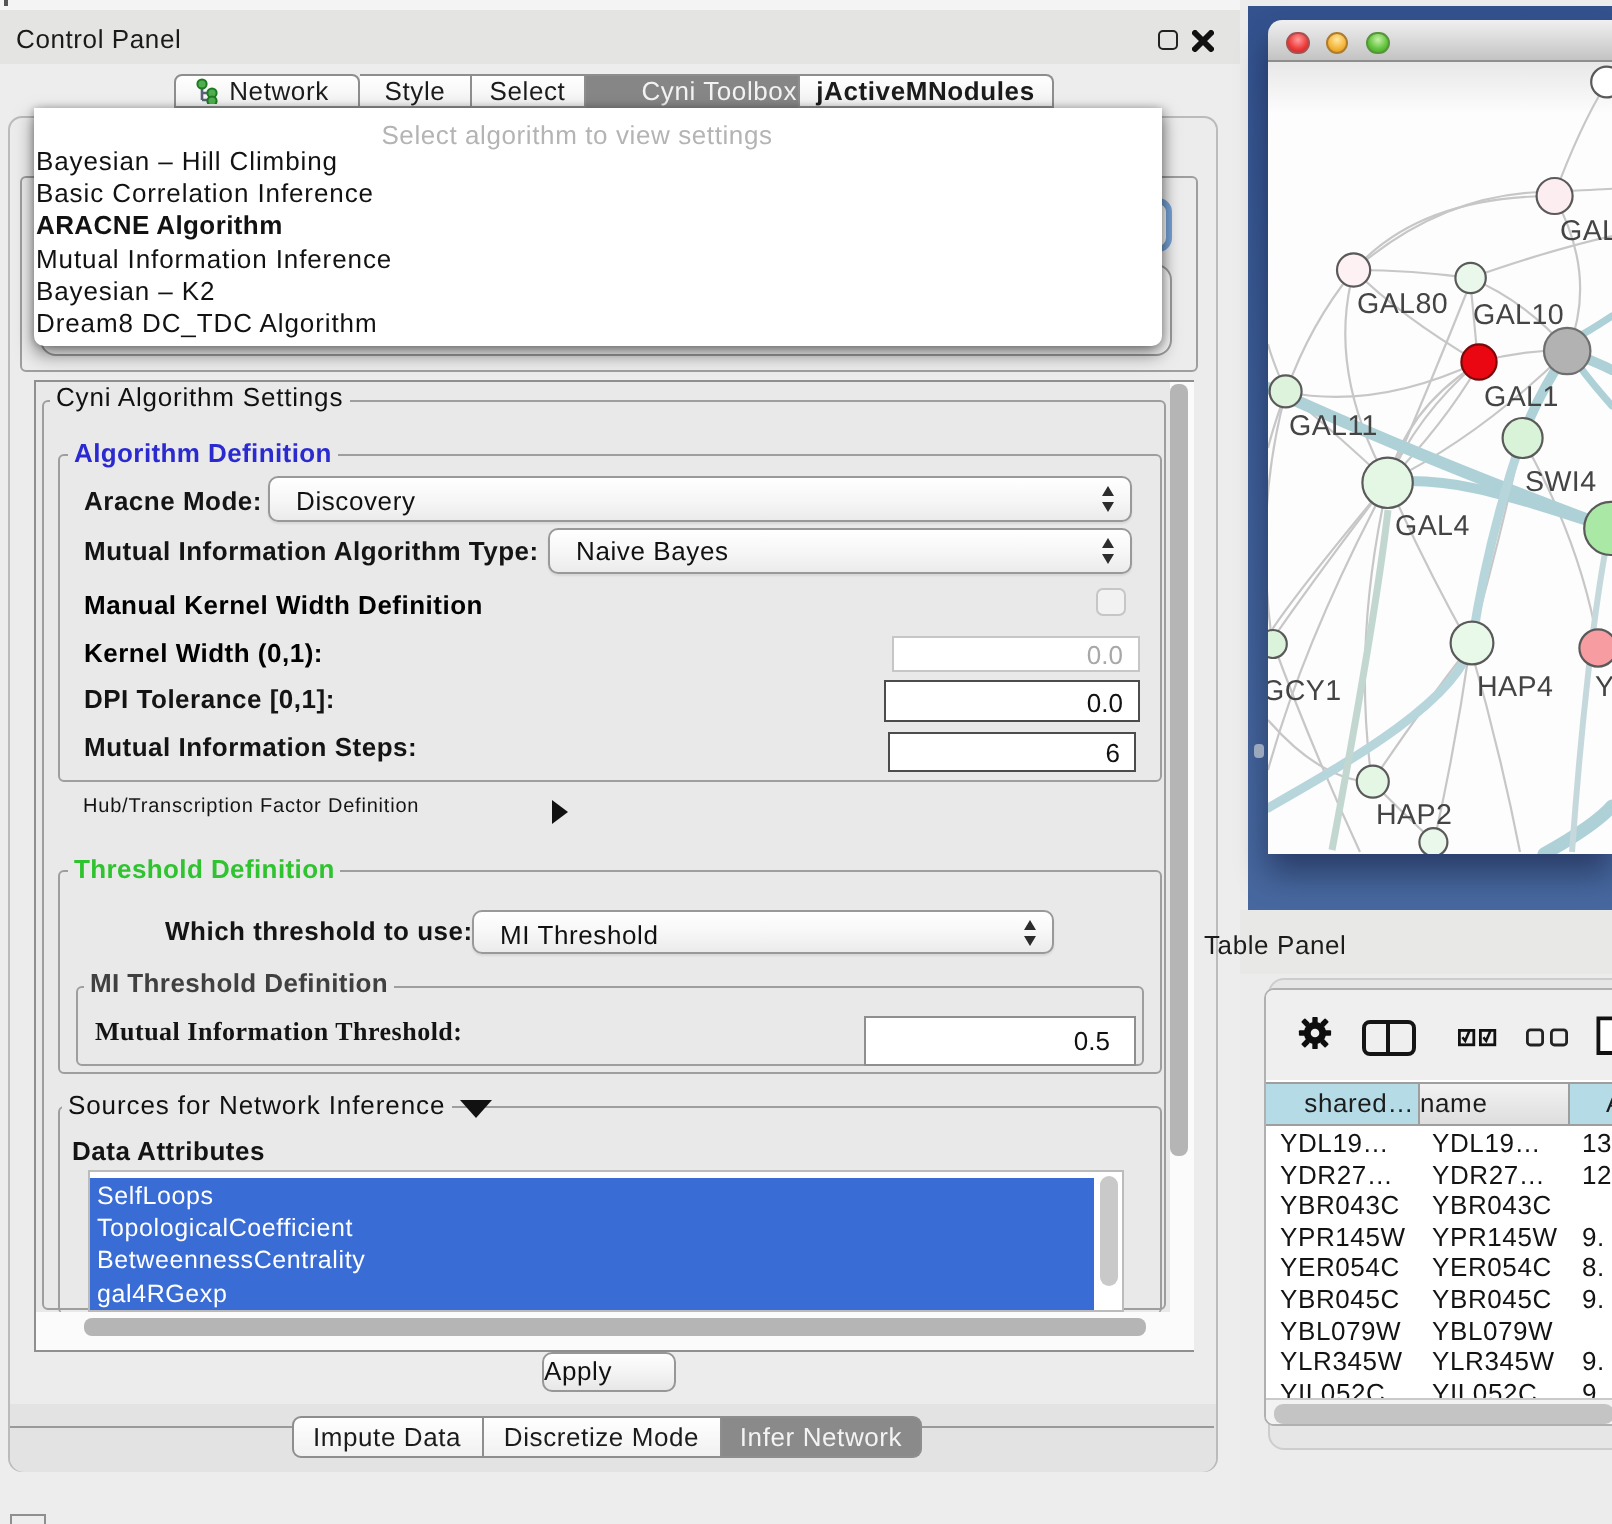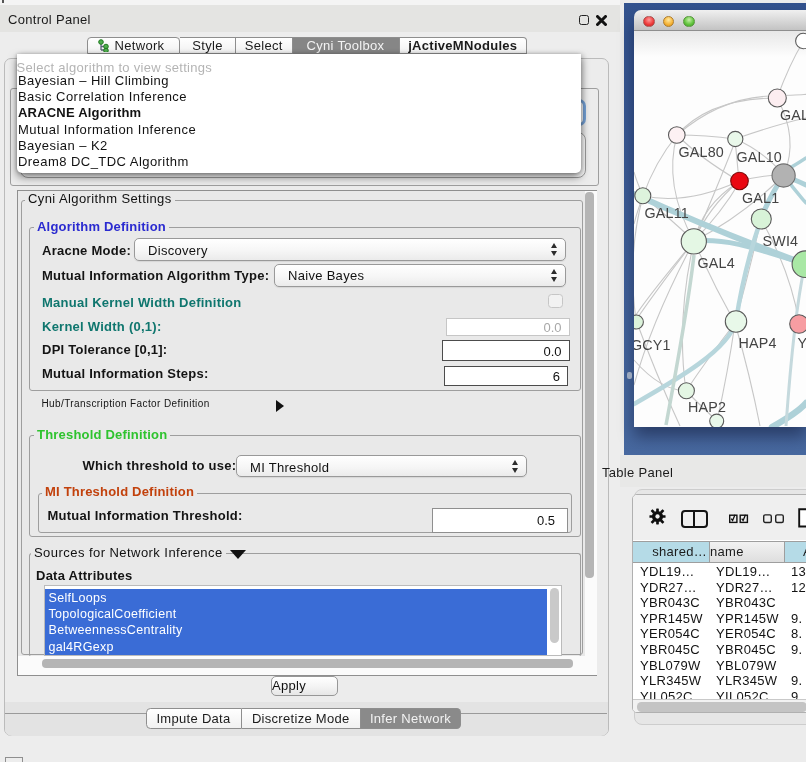--- a/index.html
+++ b/index.html
@@ -1,20 +1,20 @@
 <!DOCTYPE html>
 <html><head><meta charset="utf-8">
 <style>
 html,body{margin:0;padding:0;}
 body{width:806px;height:762px;overflow:hidden;position:relative;background:#ececec;
  font-family:"Liberation Sans",sans-serif;-webkit-font-smoothing:antialiased;}
 .ab{position:absolute;}
 .lbl{position:absolute;font-size:13px;font-weight:bold;color:#141414;white-space:nowrap;letter-spacing:0.25px;}
 .rlbl{position:absolute;font-size:10px;color:#141414;white-space:nowrap;letter-spacing:0.4px;}
-.glbl{color:#0f766e;}
+.glbl{color:#000000;}
 .combo{position:absolute;border:1px solid #999;border-radius:5px;
  background:linear-gradient(#ffffff,#f6f6f6 55%,#ebebeb);box-sizing:border-box;
  font-size:13px;color:#111;letter-spacing:0.3px;box-shadow:0 1px 1px rgba(0,0,0,0.08);}
 .combo .tx{position:absolute;left:13px;top:3.5px;}
 .arrows{position:absolute;right:7px;top:50%;width:7px;height:13px;margin-top:-6.5px;}
 .arrows:before{content:"";position:absolute;left:0;top:0;border-left:3.5px solid transparent;
  border-right:3.5px solid transparent;border-bottom:5px solid #2c2c2c;}
 .arrows:after{content:"";position:absolute;left:0;bottom:0;border-left:3.5px solid transparent;
  border-right:3.5px solid transparent;border-top:5px solid #2c2c2c;}
 .fld{position:absolute;background:#fff;box-sizing:border-box;font-size:13px;color:#111;
@@ -46,21 +46,21 @@
 
 <div class="tab" style="left:87px;top:37px;width:93px;height:16.5px;border-radius:4px 4px 0 0;line-height:15px;padding-left:12px;">Network</div>
 <svg class="ab" style="left:96px;top:39px;" width="13" height="13" viewBox="0 0 13 13">
  <path d="M5 4 L5 11 M5 7.5 L9.5 7.5 M5 11 L9.5 11" stroke="#5a6277" stroke-width="1.3" fill="none"></path>
  <circle cx="5" cy="3" r="2.3" fill="#4fae4f" stroke="#1f7a1f" stroke-width="1"></circle>
  <circle cx="10" cy="7.5" r="2.3" fill="#4fae4f" stroke="#1f7a1f" stroke-width="1"></circle>
  <circle cx="10" cy="11.5" r="2.3" fill="#4fae4f" stroke="#1f7a1f" stroke-width="1"></circle>
 </svg>
 <div class="tab" style="left:180px;top:37px;width:56px;height:16.5px;border-left:none;line-height:15px;">Style</div>
 <div class="tab" style="left:236px;top:37px;width:56.5px;height:16.5px;border-left:none;line-height:15px;">Select</div>
-<div class="tab" style="left:292.5px;top:37px;width:107px;height:21px;border-left:none;background:#868686;color:#f3f3f3;line-height:15px;">Cyni Toolbox</div>
+<div class="tab" style="left:292.5px;top:37px;width:107px;height:21px;border-left:none;background:#868686;color:#f3f3f3;line-height:15px;text-align:right;">Cyni Toolbox</div>
 <div class="tab" style="left:399.5px;top:37px;width:127.5px;height:16.5px;border-left:none;border-radius:0 4px 0 0;line-height:15px;font-weight:bold;">jActiveMNodules</div>
 
 <div class="fset" style="left:10px;top:88px;width:589px;height:98px;"></div>
 <div class="ab" style="left:564px;top:99px;width:22px;height:27px;border:3px solid #76a3d8;border-radius:7px;background:#fff;box-sizing:border-box;"></div>
 <div class="ab" style="left:20px;top:132px;width:566px;height:46px;border:1px solid #9e9e9e;border-radius:8px;background:#fdfdfd;box-sizing:border-box;"></div>
 
 <div class="ab" style="left:16.5px;top:189.5px;width:580.5px;height:486px;border:1px solid #8f8f8f;background:#e9e9e9;box-sizing:border-box;"></div>
 
 <div class="fset" style="left:21px;top:199.5px;width:562px;height:455px;"></div>
 <div class="ab" style="left:25px;top:191px;font-size:13px;color:#111;background:#e9e9e9;padding:0 3px;letter-spacing:0.4px;">Cyni Algorithm Settings</div>
@@ -90,41 +90,41 @@
 <div class="ab" style="left:275.5px;top:399.5px;width:0;height:0;border-top:6.5px solid transparent;border-bottom:6.5px solid transparent;border-left:8.5px solid #111;"></div>
 
 <div class="fset" style="left:28.5px;top:435px;width:552.5px;height:102px;"></div>
 <div class="flab" style="left:34px;top:426.5px;color:#2fc32f;">Threshold Definition</div>
 <div class="lbl" style="left:82.5px;top:457.5px;">Which threshold to use:</div>
 <div class="combo" style="left:236px;top:455px;width:291px;height:22px;">
     <span class="tx">MI Threshold</span>
     <span class="arrows"></span>
   </div>
 <div class="fset" style="left:37.5px;top:492.5px;width:534px;height:40px;"></div>
-<div class="flab" style="left:42px;top:483.5px;color:#c2410c;">MI Threshold Definition</div>
-<div class="lbl" style="left:47.5px;top:507.5px;">Mutual Information Threshold:</div>
+<div class="flab" style="left:42px;top:483.5px;color:#404040;">MI Threshold Definition</div>
+<div class="lbl" style="left:47.5px;top:507.5px;font-family:Liberation Serif, serif;">Mutual Information Threshold:</div>
 <div class="fld" style="left:431.5px;top:507.5px;width:136.5px;height:25px;border:1px solid #8f8f8f;padding:4.5px 12px 0 0;">0.5</div>
 
 <div class="fset" style="left:28.5px;top:552.5px;width:552.5px;height:104px;border-bottom:none;"></div>
 <div class="ab" style="left:31px;top:544.5px;font-size:13px;color:#111;background:#e9e9e9;padding:0 3px;letter-spacing:0.45px;">Sources for Network Inference</div>
 <div class="ab" style="left:230px;top:549.5px;width:0;height:0;border-left:8px solid transparent;border-right:8px solid transparent;border-top:9px solid #111;"></div>
 <div class="lbl" style="left:36px;top:567.5px;">Data Attributes</div>
 <div class="ab" style="left:44px;top:585px;width:518px;height:71px;background:#fff;border:1px solid #bbb;box-sizing:border-box;overflow:hidden;">
   <div style="position:absolute;left:0;top:3px;width:502px;height:68px;background:#3a6cd6;"></div>
   <div style="position:absolute;left:3.5px;top:4px;font-size:12.5px;color:#fff;line-height:16.2px;letter-spacing:0.3px;">SelfLoops<br>TopologicalCoefficient<br>BetweennessCentrality<br>gal4RGexp</div>
   <div style="position:absolute;left:505px;top:2px;width:9px;height:55px;background:#c9c9c9;border-radius:4.5px;"></div>
 </div>
 
 <div class="ab" style="left:584.5px;top:190.5px;width:12px;height:465px;background:#fbfbfb;"></div>
 <div class="ab" style="left:585px;top:192px;width:8.5px;height:386px;background:#b5b5b5;border-radius:4px;"></div>
 <div class="ab" style="left:17.5px;top:656px;width:579px;height:19px;background:#fbfbfb;"></div>
 <div class="ab" style="left:42px;top:659px;width:531px;height:8.5px;background:#b5b5b5;border-radius:4px;"></div>
 
 <div class="ab" style="left:16.5px;top:53.5px;width:564px;height:119px;background:#fff;border-radius:0 0 5px 5px;box-shadow:0 4px 9px rgba(0,0,0,0.5),2px 0 5px rgba(0,0,0,0.12),-1px 0 3px rgba(0,0,0,0.15);"></div>
-<div class="ab" style="left:16.5px;top:59.5px;width:544px;font-size:13px;color:#b4b4b4;letter-spacing:0.3px;">Select algorithm to view settings</div>
+<div class="ab" style="left:16.5px;top:59.5px;width:544px;text-align:center;font-size:13px;color:#b4b4b4;letter-spacing:0.3px;">Select algorithm to view settings</div>
 <div class="ab" style="left:18px;top:73px;font-size:13px;color:#121212;line-height:16.2px;letter-spacing:0.45px;">
 Bayesian – Hill Climbing<br>
 Basic Correlation Inference<br>
 <b style="letter-spacing:0.2px;">ARACNE Algorithm</b><br>
 Mutual Information Inference<br>
 Bayesian – K2<br>
 Dream8 DC_TDC Algorithm
 </div>
 
 <div class="ab" style="left:271px;top:675.5px;width:66.5px;height:20px;border:1px solid #979797;border-radius:5px;background:linear-gradient(#ffffff,#f3f3f3 55%,#e7e7e7);box-sizing:border-box;text-align:left;font-size:13px;color:#111;line-height:18px;letter-spacing:0.3px;">Apply</div>

